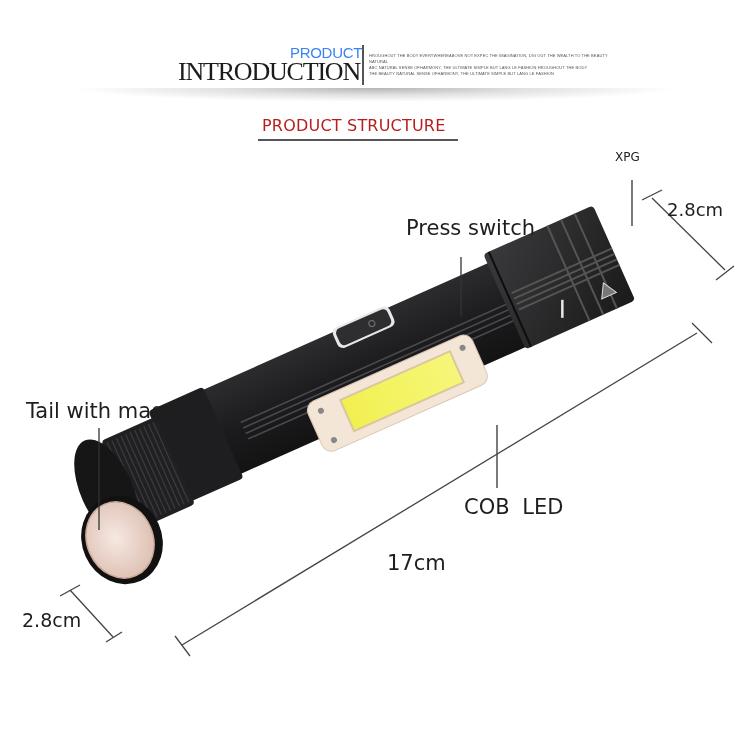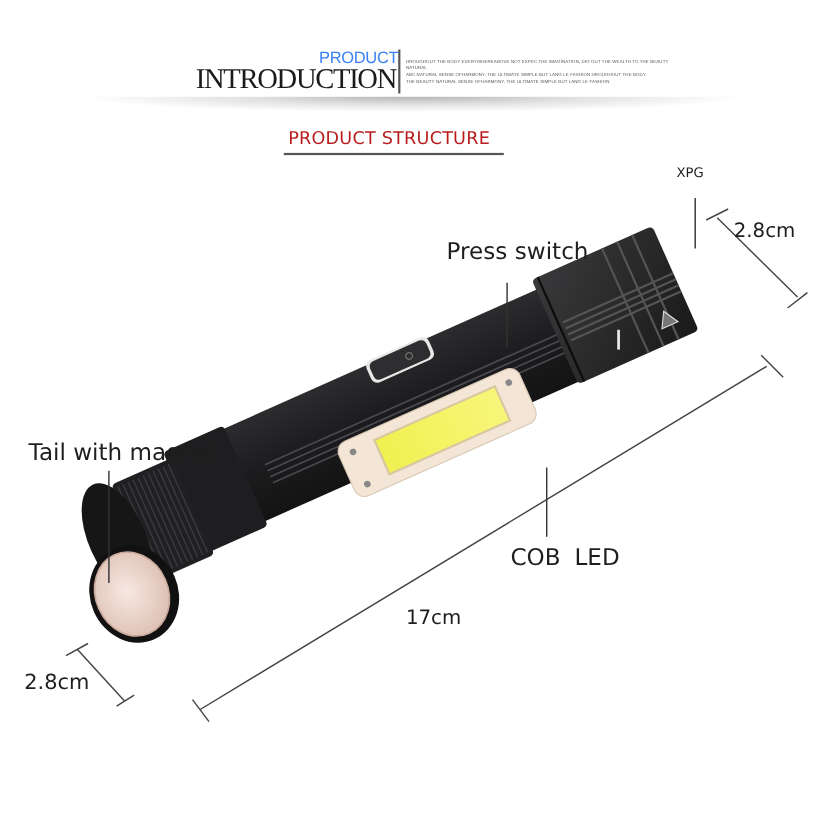--- a/index.html
+++ b/index.html
@@ -16,21 +16,21 @@
 
   .structure { left: 262px; top: 116px; font-family: "DejaVu Sans", sans-serif; font-size: 16px; color: #b91c1c; letter-spacing: 0.2px; }
   .structure-line { left: 258px; top: 139px; width: 200px; height: 1.5px; background: #555; }
 
   .label { font-family: "DejaVu Sans", sans-serif; color: #1e1e1e; font-size: 21px; white-space: nowrap; }
   .lbl-xpg { left: 615px; top: 150px; font-size: 12px; }
   .lbl-dim-right { left: 667px; top: 199px; font-size: 18px; }
   .lbl-press { left: 378px; top: 216px; margin-left: 28px; }
   .lbl-tail { left: 26px; top: 399px; }
   .lbl-cob { left: 464px; top: 495px; word-spacing: 6px; }
-  .lbl-len { left: 369px; top: 551px; font-size: 18px; }
+  .lbl-len { left: 387px; top: 551px; font-size: 21px; }
   .lbl-dim-left { left: 22px; top: 609px; font-size: 19px; }
 
   svg.art { position: absolute; left: 0; top: 0; }
 </style>
 </head>
 <body>
 
 <div class="abs hdr-product">PRODUCT</div>
 <div class="abs hdr-intro">INTRODUCTION</div>
 <div class="abs hdr-divider"></div>

